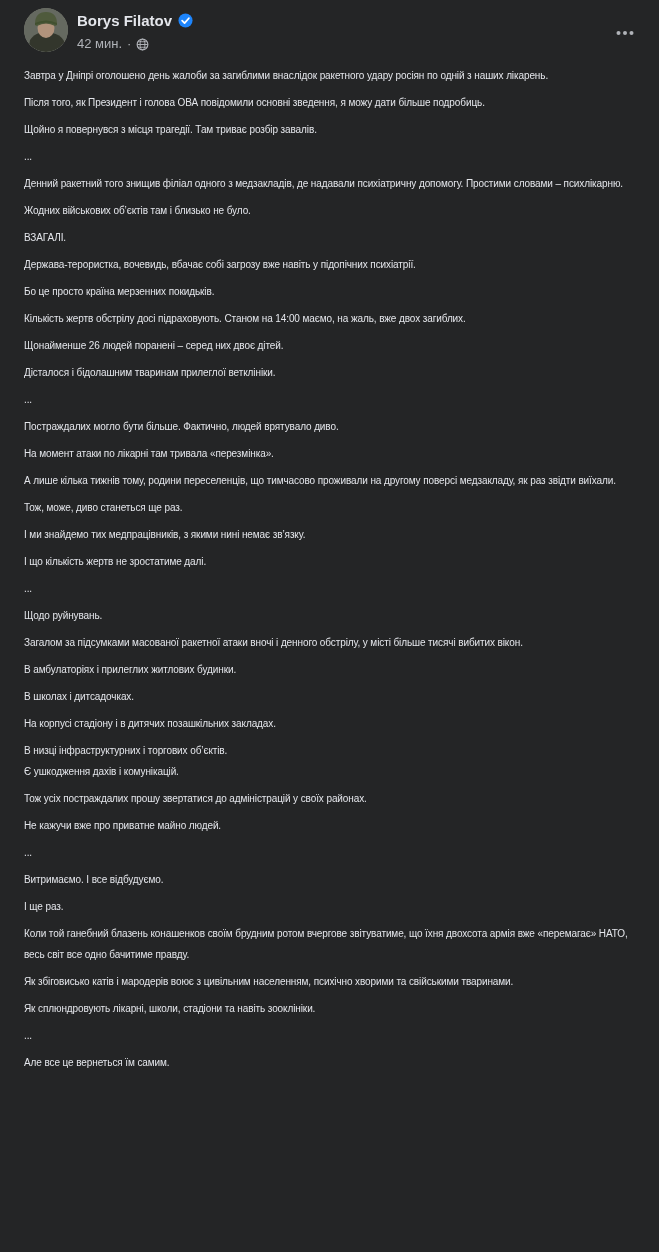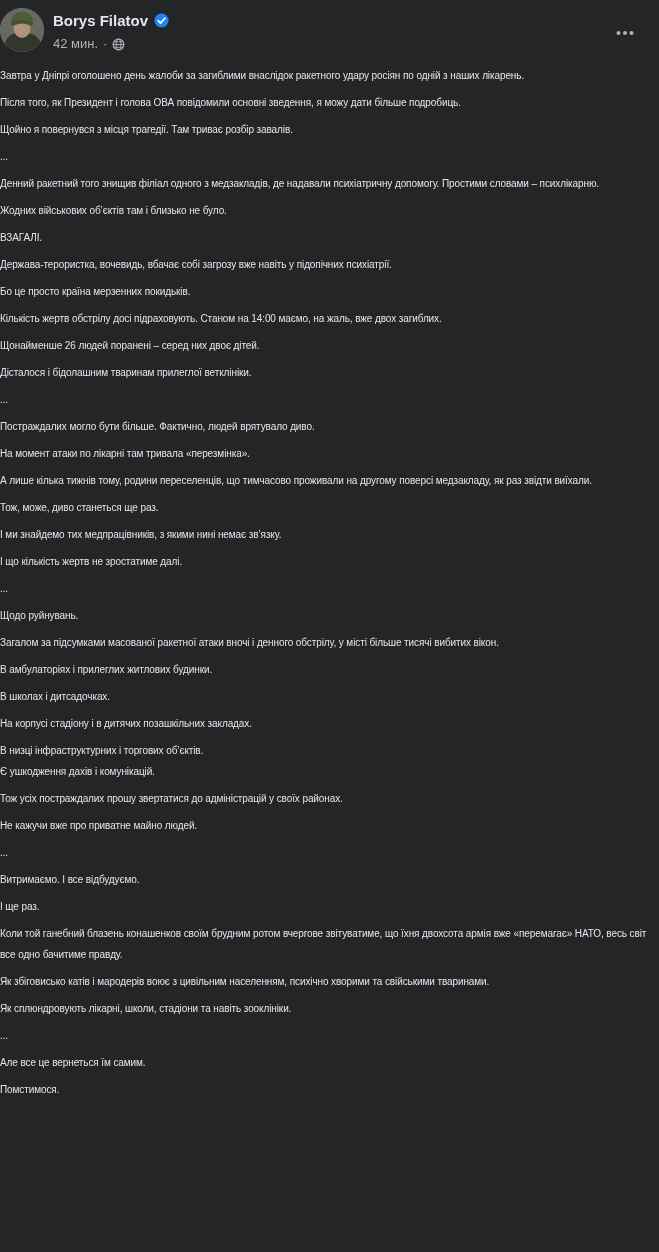--- a/index.html
+++ b/index.html
@@ -6,21 +6,21 @@
     margin: 0;
     padding: 0;
     background: #242526;
     font-family: "Liberation Sans", sans-serif;
   }
   .post {
     width: 659px;
     height: 1177px;
     background: #242526;
     box-sizing: border-box;
-    padding: 8px 12px 8px 0;
+    padding: 8px 12px 8px 24px;
     overflow: hidden;
   }
   .post-header {
     display: flex;
     align-items: flex-start;
   }
   .avatar {
     width: 44px;
     height: 44px;
     border-radius: 50%;
@@ -180,15 +180,14 @@
       <p>Тож усіх постраждалих прошу звертатися до адміністрацій у своїх районах.</p>
       <p>Не кажучи вже про приватне майно людей.</p>
       <p>...</p>
       <p>Витримаємо. І все відбудуємо.</p>
       <p>І ще раз.</p>
       <p>Коли той ганебний блазень конашенков своїм брудним ротом вчергове звітуватиме, що їхня двохсота армія вже «перемагає» НАТО, весь світ все одно бачитиме правду.</p>
       <p>Як збіговисько катів і мародерів воює з цивільним населенням, психічно хворими та свійськими тваринами.</p>
       <p>Як сплюндровують лікарні, школи, стадіони та навіть зооклініки.</p>
       <p>...</p>
       <p>Але все це вернеться їм самим.</p>
-      <p>Помстимося.</p>
     </div>
 </div>
 
 </body></html>

